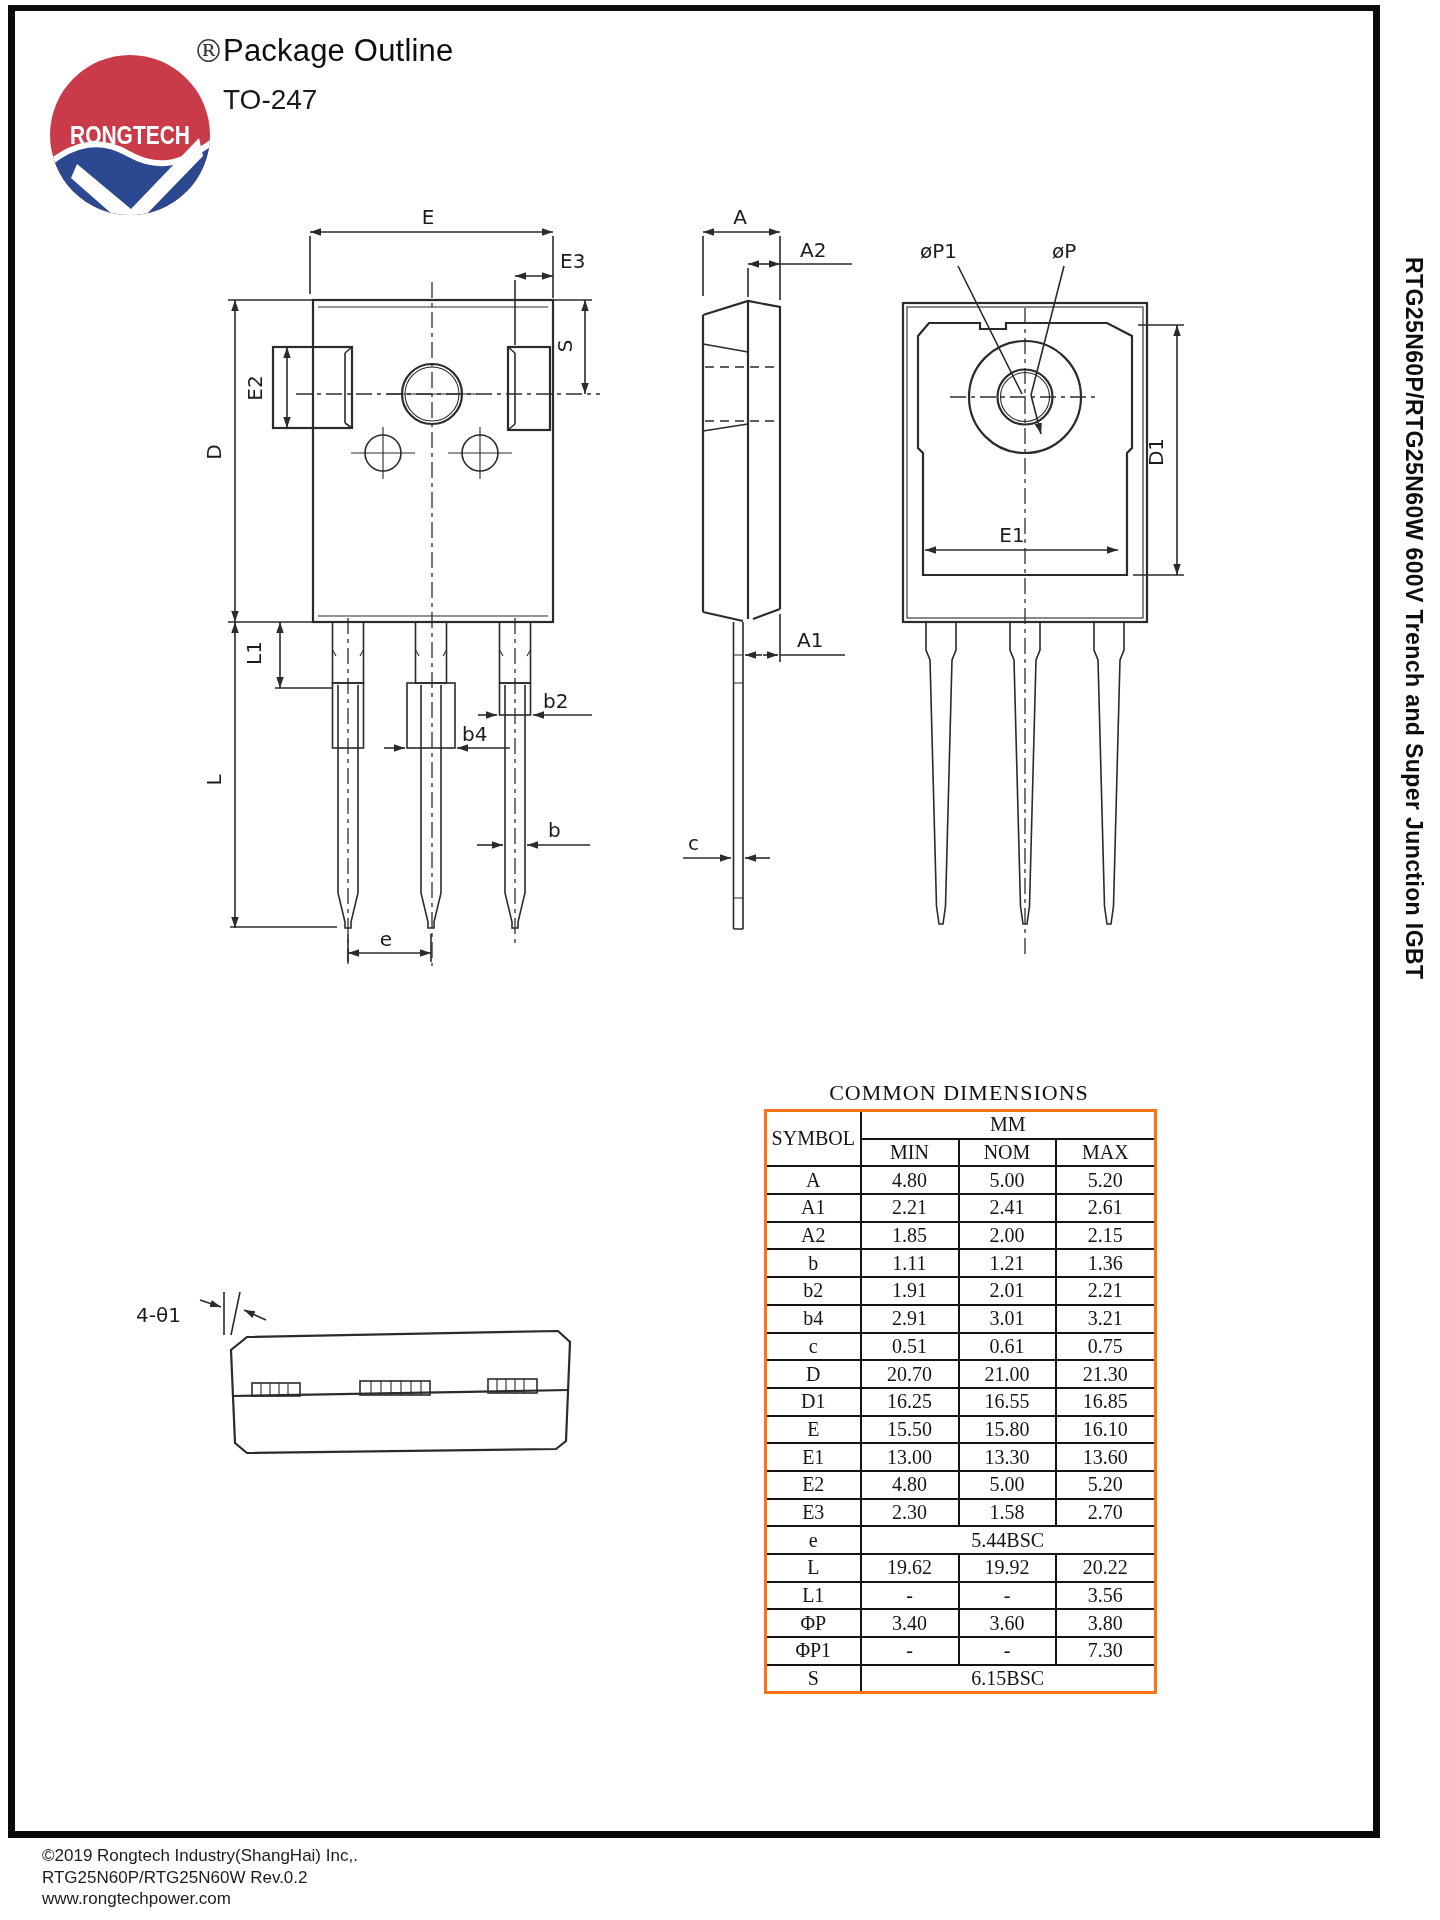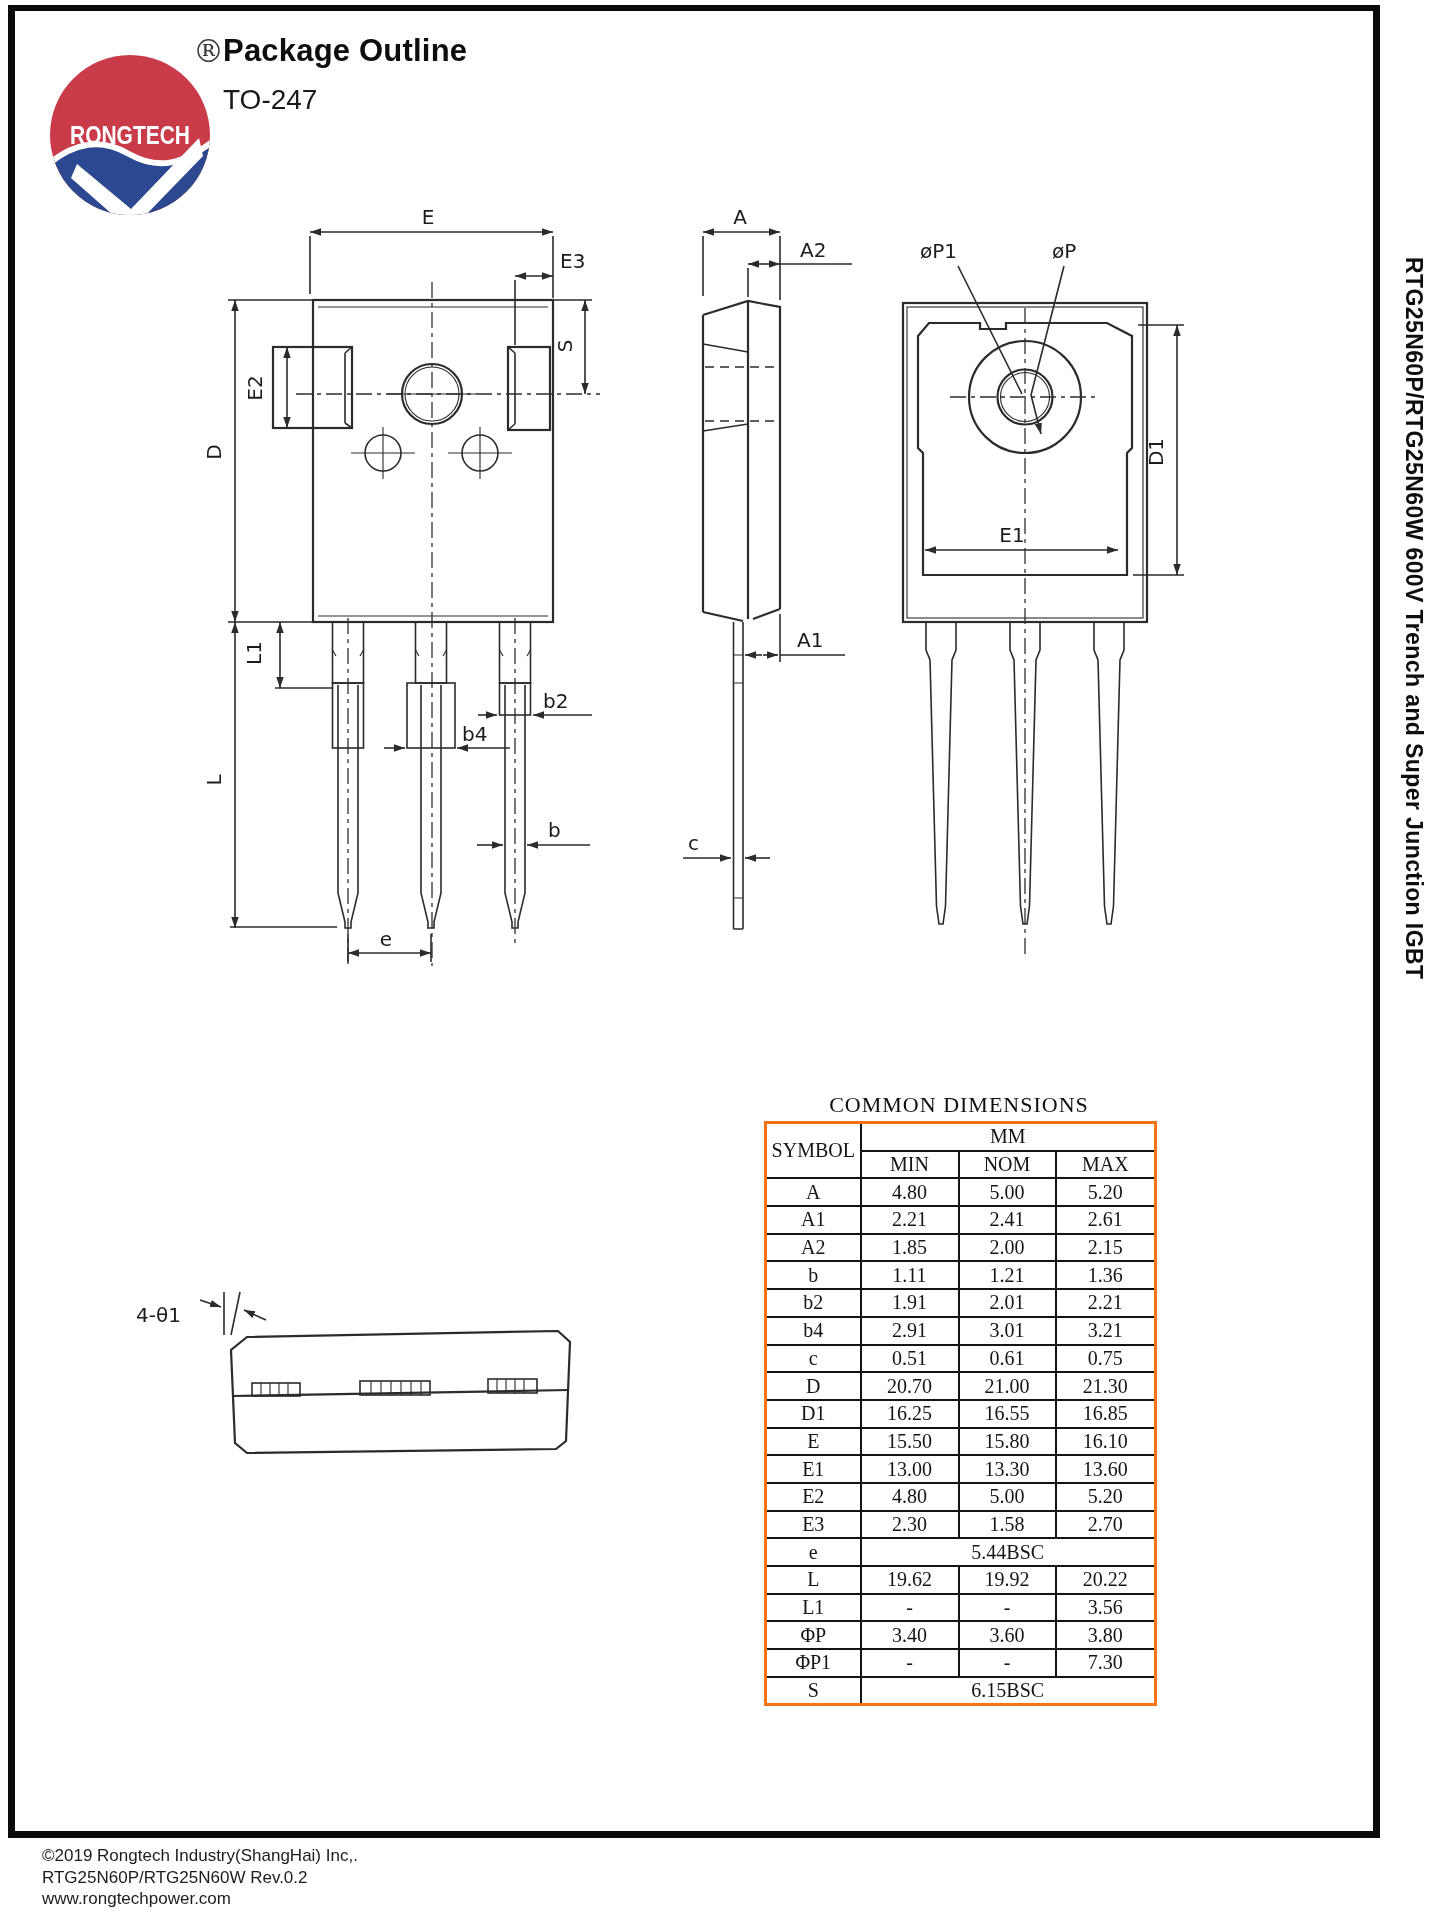--- a/index.html
+++ b/index.html
@@ -7,21 +7,21 @@
     width:1440px;height:1920px;position:relative;background:#ffffff;
     font-family:"Liberation Sans", sans-serif;color:#111;overflow:hidden;
   }
   .frame{
     position:absolute;left:8px;top:5px;width:1372px;height:1833px;
     border:7px solid #0b0b0b;border-top-width:6px;box-sizing:border-box;background:#fff;
   }
   
   .logo{position:absolute;left:47px;top:52px;}
   .reg-mark{position:absolute;left:193px;top:33px;font-size:31px;color:#3a3a3a;font-family:"DejaVu Serif",serif;}
-  .title{position:absolute;left:223px;top:33px;font-size:31px;font-weight:bold;color:#0e0e0e;letter-spacing:0.2px;}
+  .title{position:absolute;left:223px;top:33px;font-size:31px;font-weight:normal;color:#0e0e0e;letter-spacing:0.2px;}
   .subtitle{position:absolute;left:223px;top:84px;font-size:28px;color:#1a1a1a;}
   
   .banner{
     position:absolute;left:1391px;top:257px;height:790px;width:36px;
     writing-mode:vertical-rl;font-size:23px;font-weight:bold;color:#0d0d0d;
     letter-spacing:0.4px;white-space:nowrap;
   }
   
   svg.draw{position:absolute;left:0;top:0;}
   svg.draw .ol{stroke:#2b2b2b;fill:none;stroke-width:2.2;}
@@ -29,21 +29,21 @@
   svg.draw .med{stroke:#2b2b2b;fill:none;stroke-width:1.6;}
   svg.draw .cl{stroke:#2e2e2e;fill:none;stroke-width:1.3;stroke-dasharray:16 5 4 5;}
   svg.draw .dash{stroke:#2b2b2b;fill:none;stroke-width:1.4;stroke-dasharray:9 6;}
   svg.draw .dim{stroke:#2b2b2b;fill:none;stroke-width:1.6;marker-start:url(#arw);marker-end:url(#arw);}
   svg.draw .dime{stroke:#2b2b2b;fill:none;stroke-width:1.6;marker-end:url(#arw);}
   svg.draw text{font-family:"DejaVu Sans",sans-serif;font-size:20px;fill:#1c1c1c;}
   
   .dims{position:absolute;left:764px;top:1080px;width:390px;}
   .dims-title{
     text-align:center;font-family:"Liberation Serif",serif;font-size:22px;
-    letter-spacing:1px;color:#101010;margin:12px 0 3px 0;
+    letter-spacing:1px;color:#101010;margin:0 0 3px 0;
   }
   table.dim-table{
     border-collapse:collapse;width:100%;table-layout:fixed;
     font-family:"Liberation Serif",serif;font-size:20px;color:#141414;
   }
   table.dim-table td,table.dim-table th{
     border:2px solid #141414;text-align:center;padding:0;height:25.7px;
     font-weight:normal;overflow:hidden;
   }
   table.dim-table{border:3px solid #f97316;}

